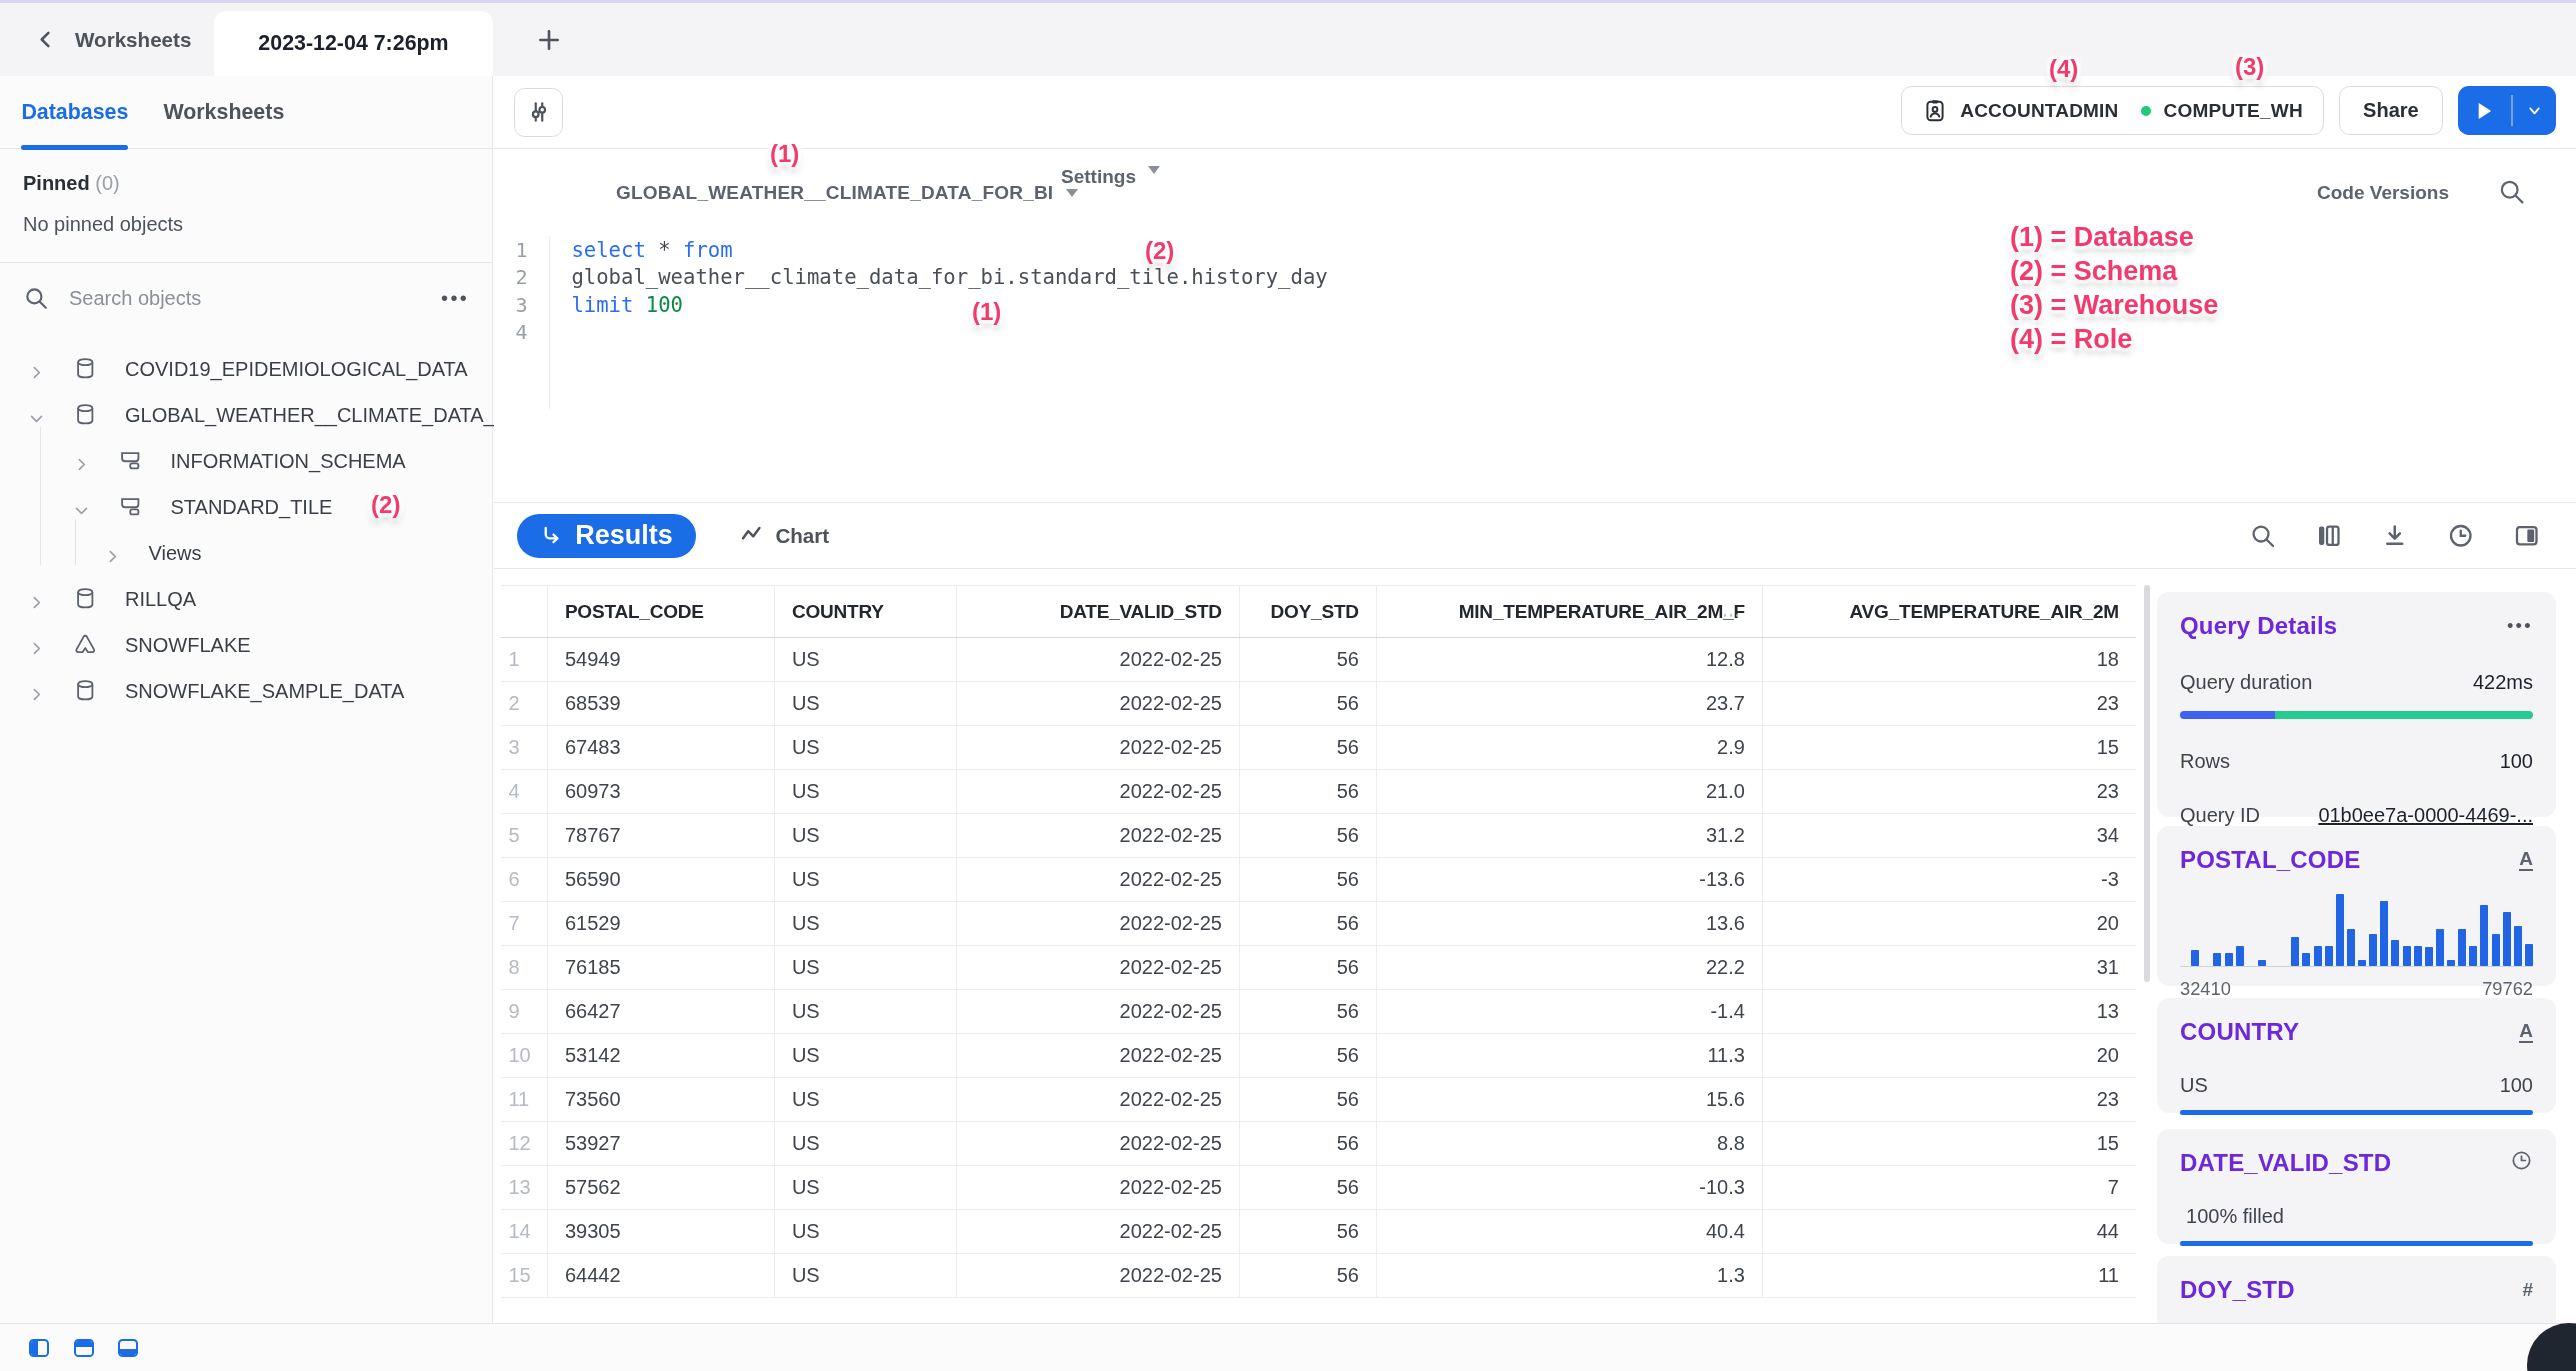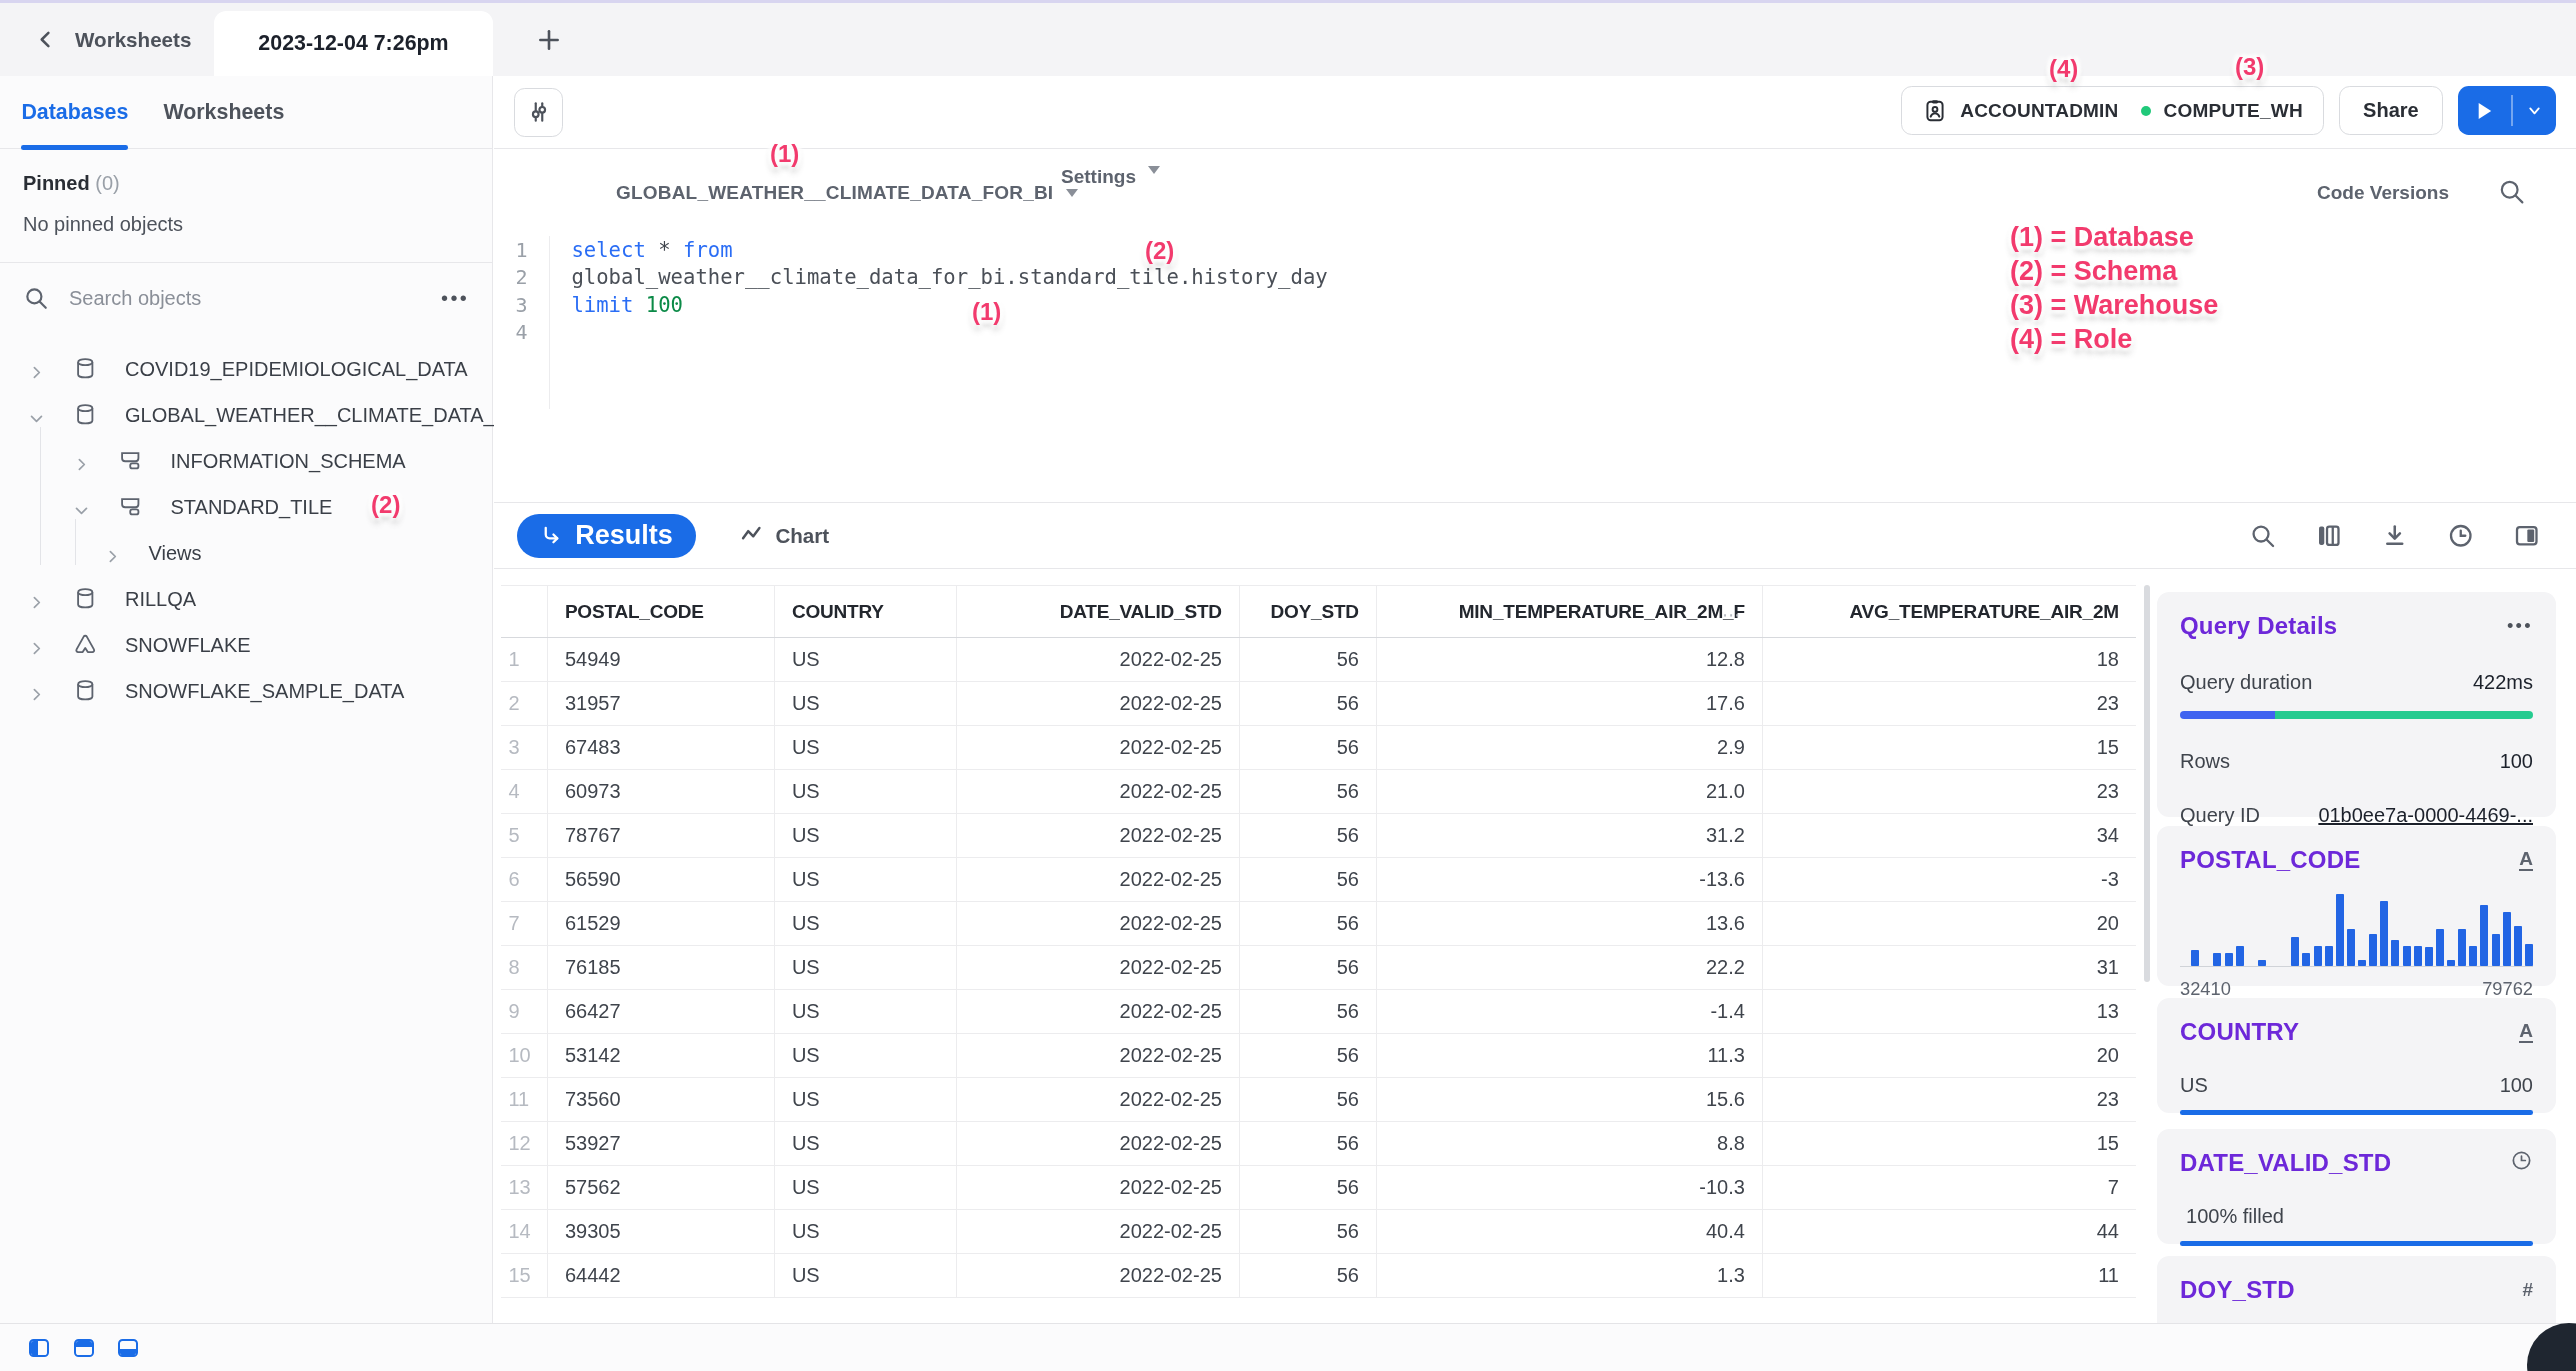--- a/index.html
+++ b/index.html
@@ -451,25 +451,25 @@
     <div class="td c-0 cell">54949</div>
     <div class="td c-1 cell">US</div>
     <div class="td c-2 cell">2022-02-25</div>
     <div class="td c-3 cell">56</div>
     <div class="td c-4 cell">12.8</div>
     <div class="td c-5 cell">18</div>
   </div>
 
   <div class="trow">
     <div class="td c-n rn">2</div>
-    <div class="td c-0 cell">31957</div>
-    <div class="td c-1 cell">US</div>
-    <div class="td c-2 cell">2022-02-25</div>
-    <div class="td c-3 cell">56</div>
-    <div class="td c-4 cell">17.6</div>
+    <div class="td c-0 cell">68539</div>
+    <div class="td c-1 cell">US</div>
+    <div class="td c-2 cell">2022-02-25</div>
+    <div class="td c-3 cell">56</div>
+    <div class="td c-4 cell">23.7</div>
     <div class="td c-5 cell">23</div>
   </div>
 
   <div class="trow">
     <div class="td c-n rn">3</div>
     <div class="td c-0 cell">67483</div>
     <div class="td c-1 cell">US</div>
     <div class="td c-2 cell">2022-02-25</div>
     <div class="td c-3 cell">56</div>
     <div class="td c-4 cell">2.9</div>

